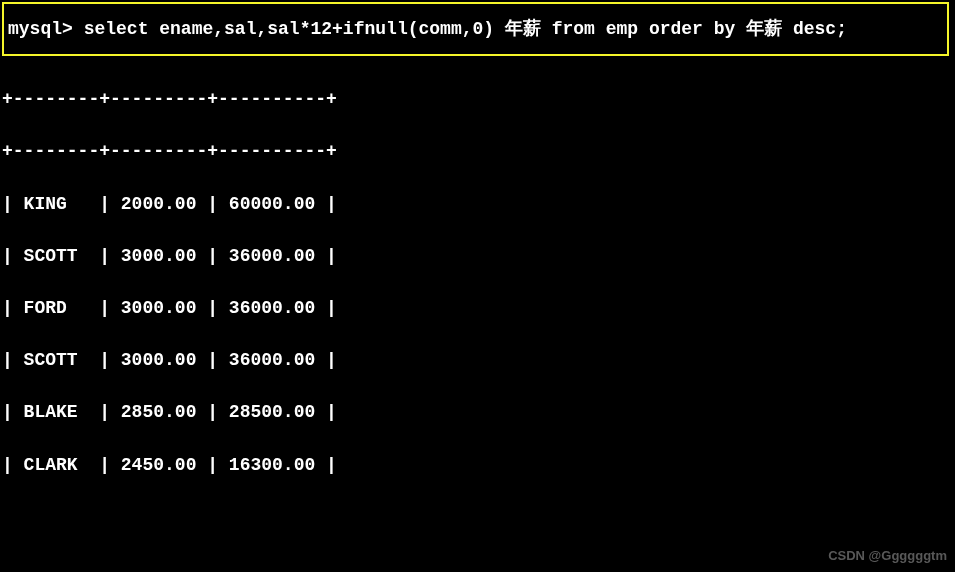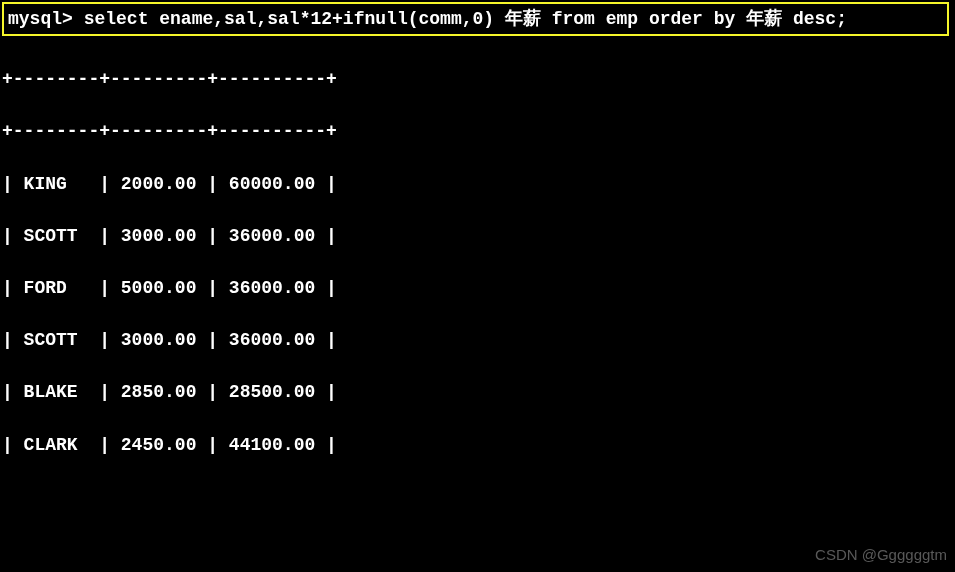--- a/index.html
+++ b/index.html
@@ -14,60 +14,60 @@
       font-size: 18px;
       font-weight: bold;
       width: 955px;
       height: 572px;
       padding: 2px;
       position: relative;
       line-height: 1.45;
     }
     .highlight-box {
       border: 2px solid #f5f52a;
-      padding: 2px 4px;
+      padding: 12px 4px;
       display: inline-block;
       width: 947px;
     }
     .prompt-line {
       white-space: pre;
     }
     .result-table {
       white-space: pre;
       margin-top: 4px;
     }
     .watermark {
       position: absolute;
       bottom: 6px;
       right: 8px;
       color: #888;
-      font-size: 15px;
-      font-weight: normal;
+      font-size: 13px;
+      font-weight: bold;
       font-family: Arial, sans-serif;
       opacity: 0.65;
     }
   </style>
 </head>
 <body>
 
 
 
 <div class="highlight-box">
   <span class="prompt-line"><span>mysql&gt; </span><span>select ename,sal,sal*12+ifnull(comm,0) 年薪 from emp order by 年薪 desc;</span></span>
 </div>
 
 <div class="result-table">
 <div>+--------+---------+----------+</div>
 <div>+--------+---------+----------+</div>
 <div>| KING   | 2000.00 | 60000.00 |</div>
 <div>| SCOTT  | 3000.00 | 36000.00 |</div>
-<div>| FORD   | 5000.00 | 36000.00 |</div>
+<div>| FORD   | 3000.00 | 36000.00 |</div>
 <div>| SCOTT  | 3000.00 | 36000.00 |</div>
 <div>| BLAKE  | 2850.00 | 28500.00 |</div>
-<div>| CLARK  | 2450.00 | 44100.00 |</div>
+<div>| CLARK  | 2450.00 | 16300.00 |</div>
 
 
 
 
 
 
 
 
 
 </div>

